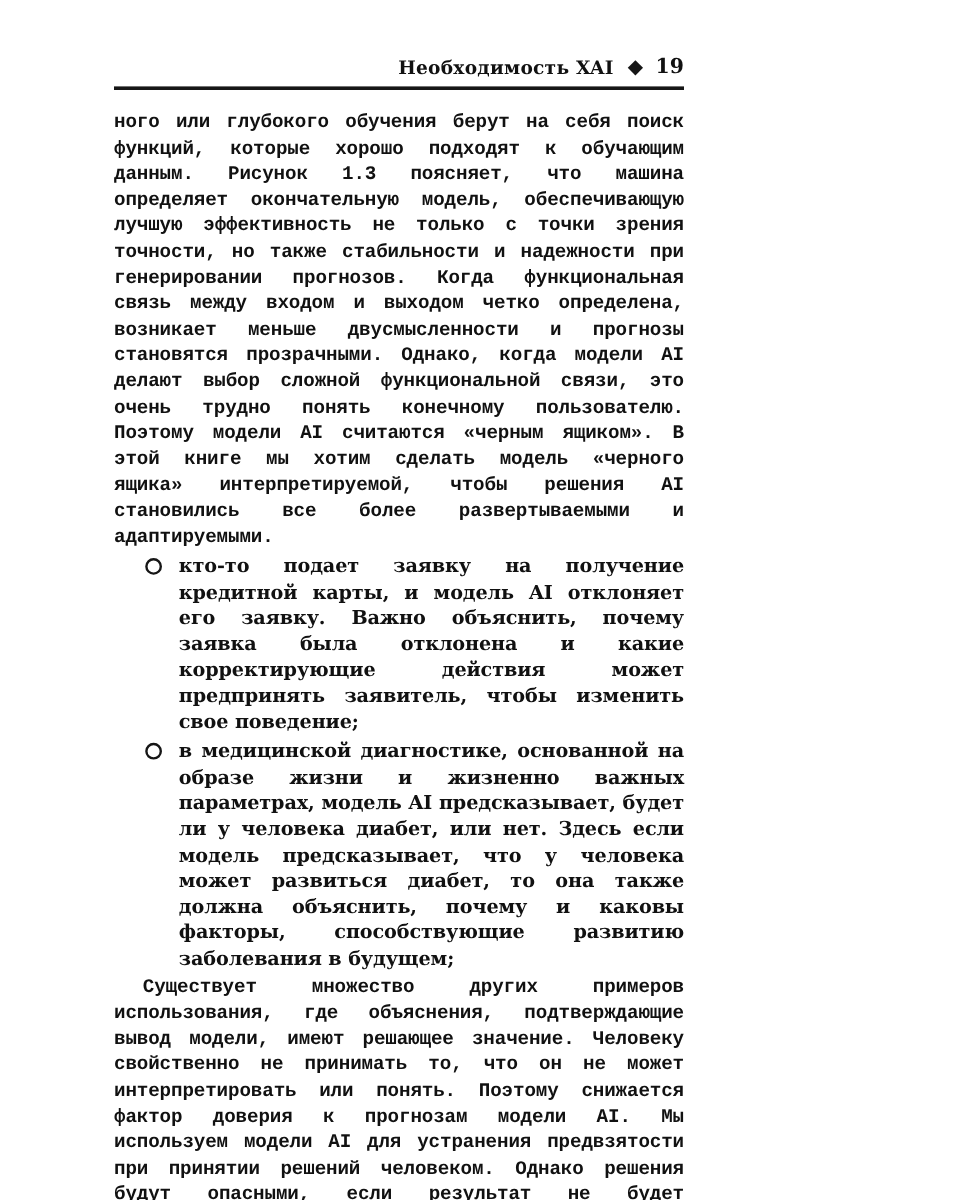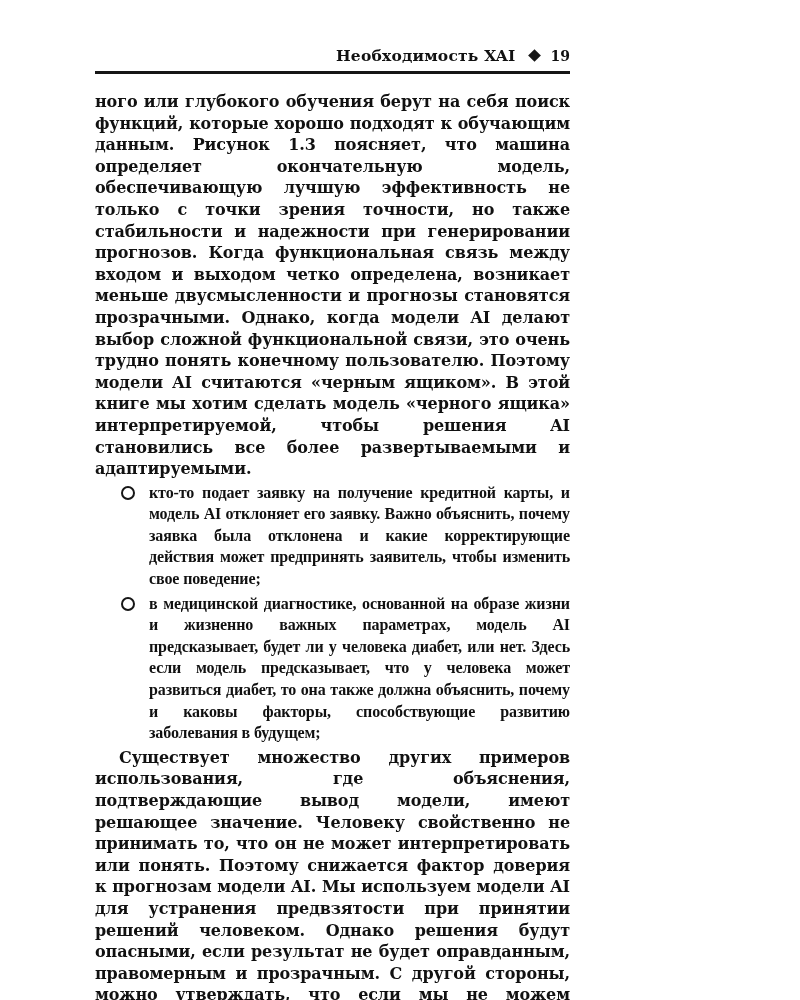--- a/index.html
+++ b/index.html
@@ -36,45 +36,45 @@
   }
   .diamond {
     display: inline-block;
     width: 9px;
     height: 9px;
     background: #161616;
     transform: rotate(45deg);
     margin: 0 12px 0 14px;
   }
   .page-num {
-    font-size: 14px;
+    font-size: 17px;
     font-weight: 700;
   }
   
   .body-text {
     margin-top: 17px;
     font-size: 16px;
     font-weight: 600;
     line-height: 21.6px;
     text-align: justify;
     letter-spacing: -0.1px;
   }
   .body-text p {
     margin: 0;
     text-indent: 24px;
+    font-family: Liberation Mono, monospace;
   }
   .body-text p.no-indent {
     text-indent: 0;
   }
   
   ul.bullets {
     list-style: none;
     margin: 2px 0 2px 0;
     padding: 0 0 0 26px;
-    font-family: Liberation Serif, serif;
   }
   ul.bullets li {
     position: relative;
     padding-left: 28px;
     margin: 1px 0 3px 0;
     text-align: justify;
   }
   .bullet-circle {
     position: absolute;
     left: 0;

